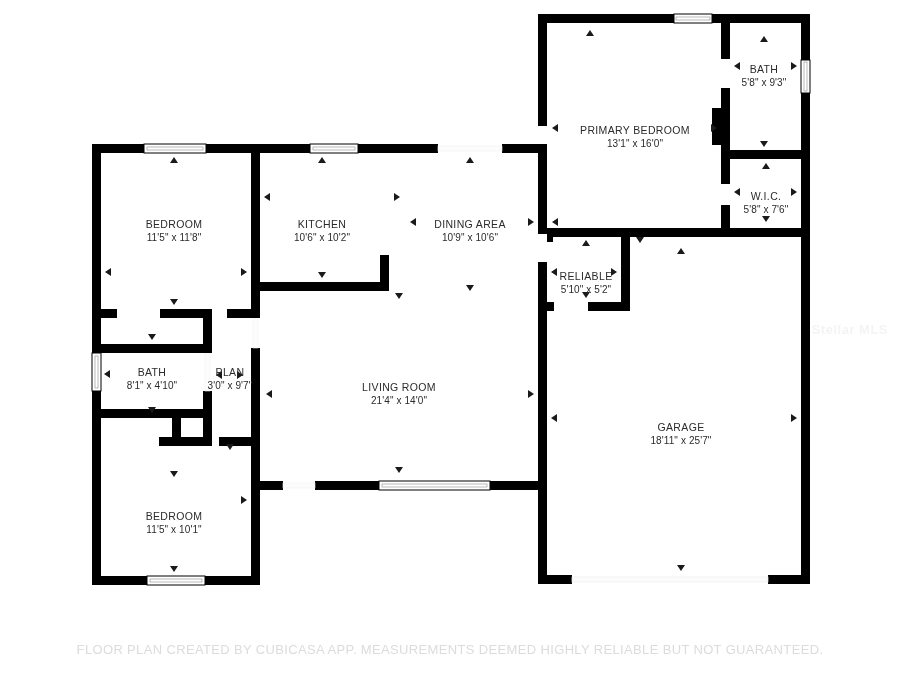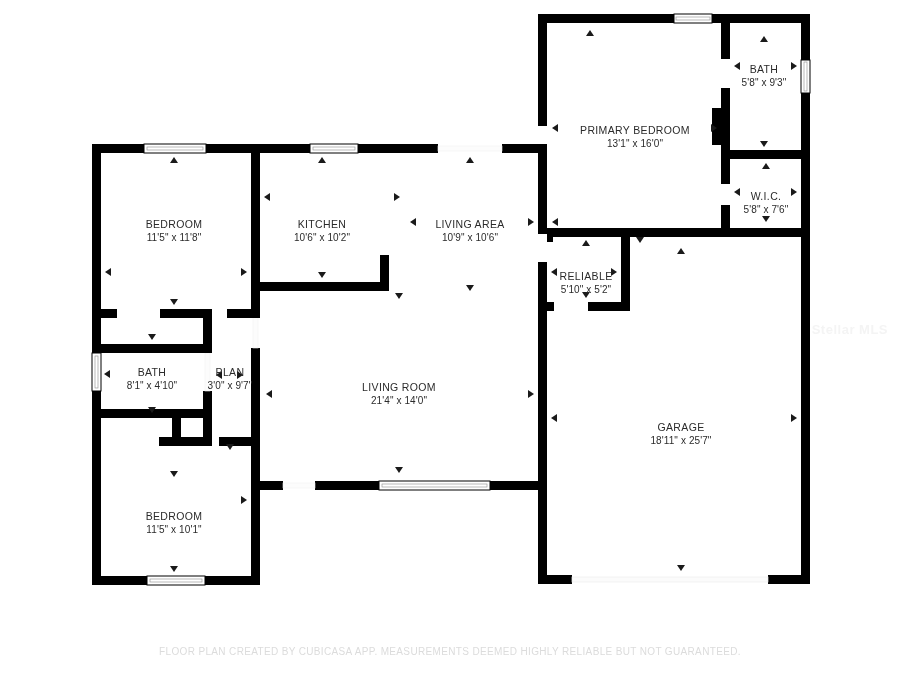--- a/index.html
+++ b/index.html
@@ -49,21 +49,21 @@
     font-weight: 400;
     color: #2b2b2b;
     margin-top: 1px;
   }
   .footer-note {
     position: absolute;
     left: 0;
     right: 0;
     bottom: 18px;
     text-align: center;
-    font-size: 10px;
+    font-size: 13px;
     letter-spacing: 0.35px;
     color: #dcdcdc;
     font-family: "Liberation Sans", sans-serif;
   }
   .watermark {
     position: absolute;
     right: 12px;
     top: 322px;
     font-size: 13px;
     letter-spacing: 0.5px;
@@ -256,21 +256,21 @@
     <span class="room-name">BEDROOM</span>
     <span class="room-dims">11'5" x 11'8"</span>
   </div>
 
   <div class="room-label" style="left:322px; top:231px;">
     <span class="room-name">KITCHEN</span>
     <span class="room-dims">10'6" x 10'2"</span>
   </div>
 
   <div class="room-label" style="left:470px; top:231px;">
-    <span class="room-name">LIVING AREA</span>
+    <span class="room-name">DINING AREA</span>
     <span class="room-dims">10'9" x 10'6"</span>
   </div>
 
   <div class="room-label" style="left:635px; top:137px;">
     <span class="room-name">PRIMARY BEDROOM</span>
     <span class="room-dims">13'1" x 16'0"</span>
   </div>
 
   <div class="room-label" style="left:764px; top:76px;">
     <span class="room-name">BATH</span>

